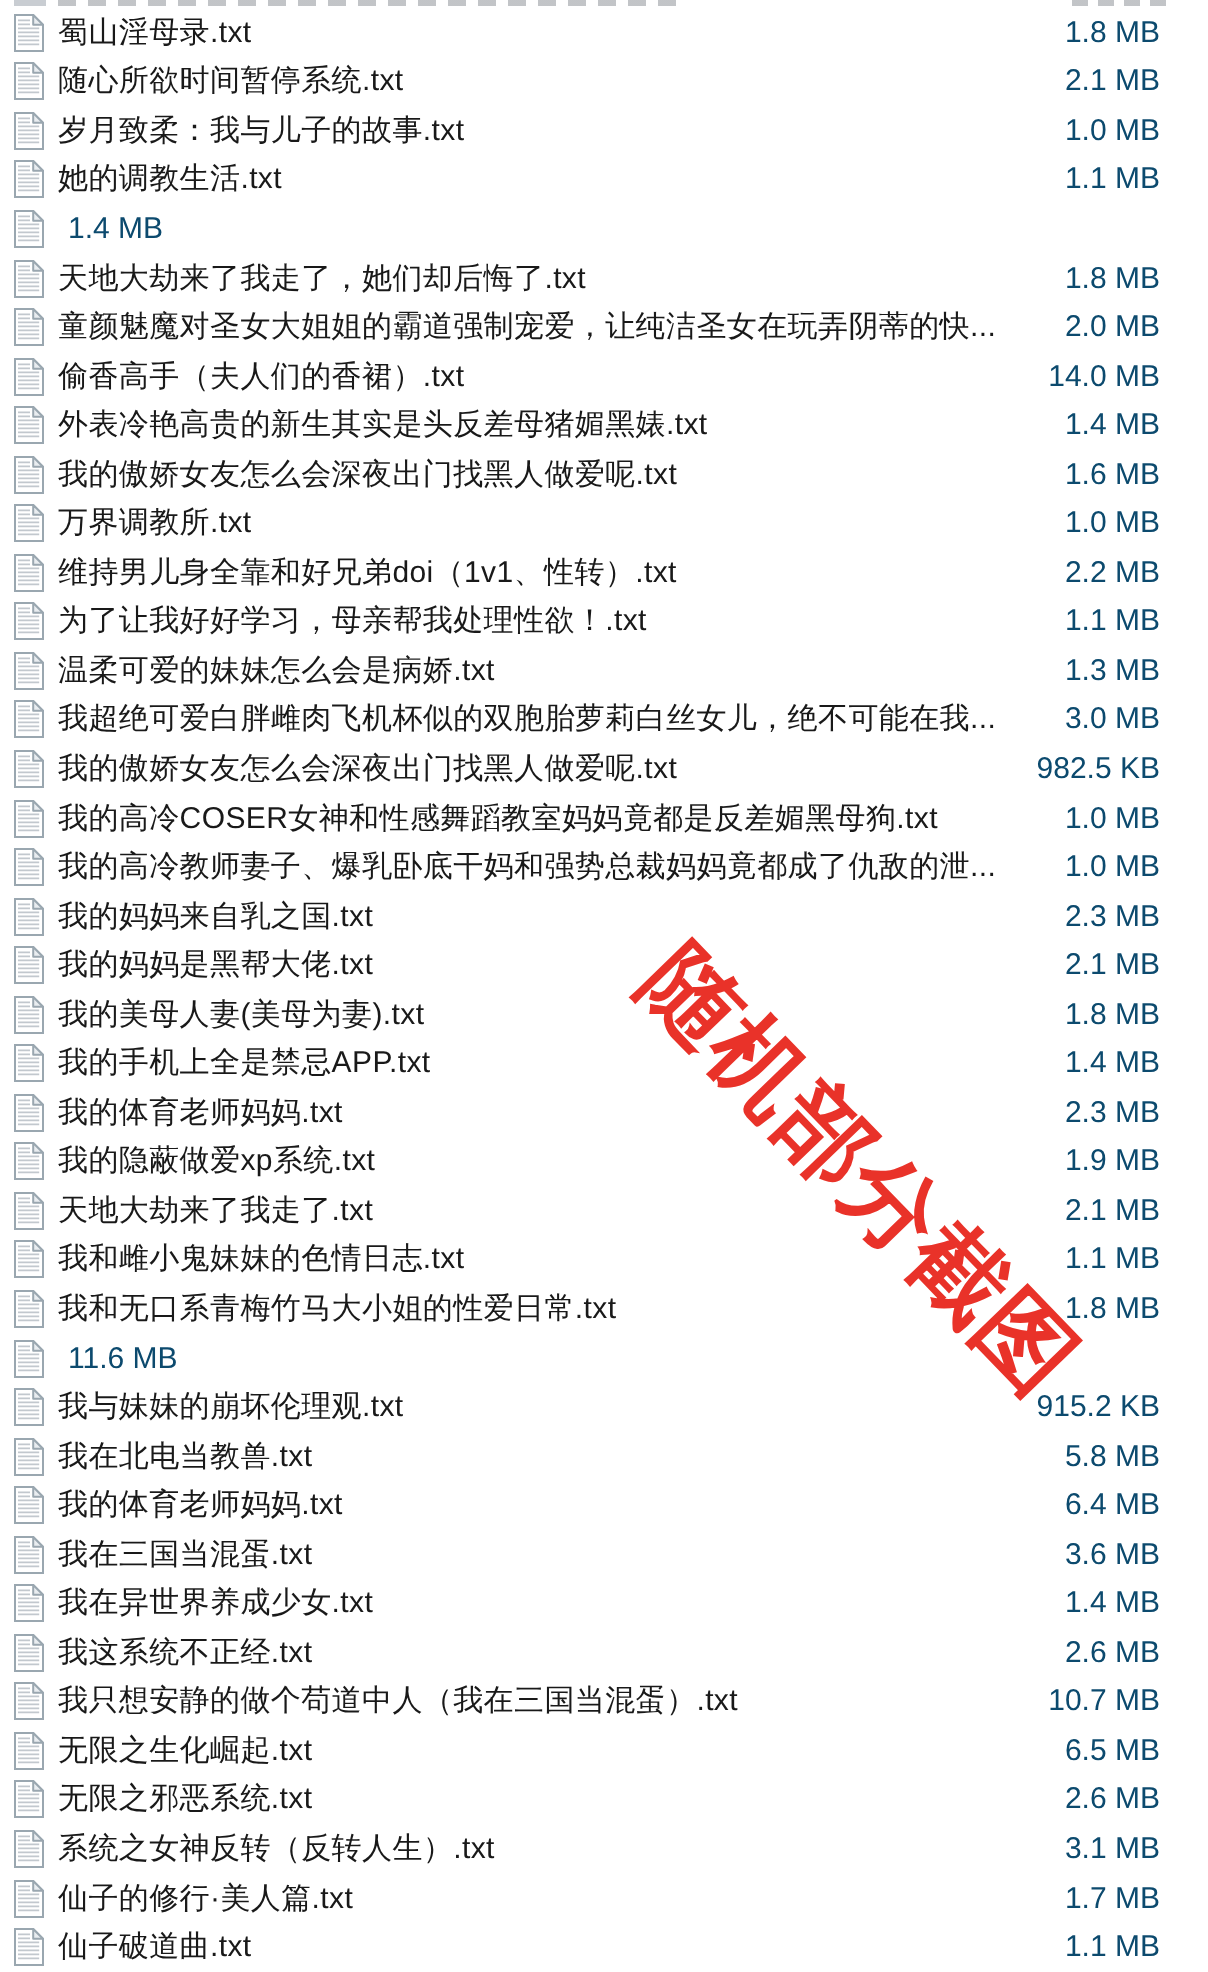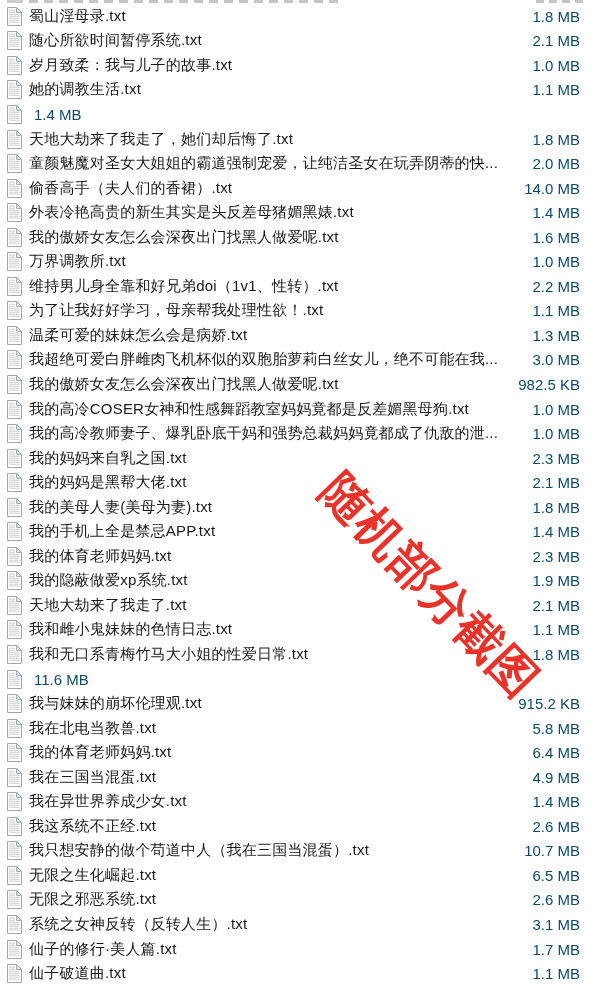--- a/index.html
+++ b/index.html
@@ -456,21 +456,21 @@
 
   <div class="file-row">
     <span class="file-icon">
       <svg width="15" height="19" viewBox="0 0 15 19" xmlns="http://www.w3.org/2000/svg">
         <path d="M0.5 0.5 H9.6 L14.5 5.4 V18.5 H0.5 Z" fill="#ffffff" stroke="#9aa7b0" stroke-width="1"></path>
         <path d="M9.6 0.5 V5.4 H14.5 Z" fill="#e9edf0" stroke="#9aa7b0" stroke-width="1" stroke-linejoin="round"></path>
         <path d="M2 3.2 H8 M2 5.2 H8 M2 7.2 H12.6 M2 9.2 H12.6 M2 11.2 H12.6 M2 13.2 H12.6 M2 15.2 H12.6" stroke="#c2c8ce" stroke-width="0.9" fill="none"></path>
       </svg>
     </span>
     <span class="file-name">我在三国当混蛋.txt</span>
-    <span class="file-size">4.9 MB</span>
+    <span class="file-size">3.6 MB</span>
   </div>
 
   <div class="file-row">
     <span class="file-icon">
       <svg width="15" height="19" viewBox="0 0 15 19" xmlns="http://www.w3.org/2000/svg">
         <path d="M0.5 0.5 H9.6 L14.5 5.4 V18.5 H0.5 Z" fill="#ffffff" stroke="#9aa7b0" stroke-width="1"></path>
         <path d="M9.6 0.5 V5.4 H14.5 Z" fill="#e9edf0" stroke="#9aa7b0" stroke-width="1" stroke-linejoin="round"></path>
         <path d="M2 3.2 H8 M2 5.2 H8 M2 7.2 H12.6 M2 9.2 H12.6 M2 11.2 H12.6 M2 13.2 H12.6 M2 15.2 H12.6" stroke="#c2c8ce" stroke-width="0.9" fill="none"></path>
       </svg>
     </span>

